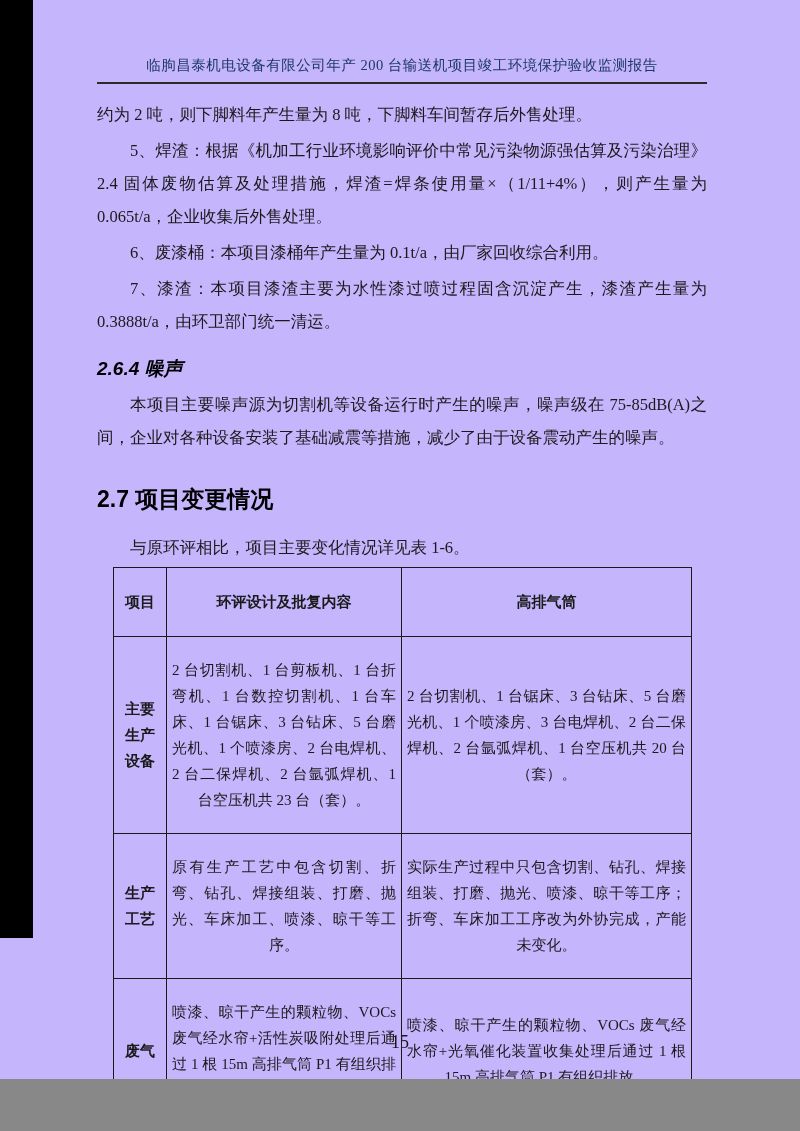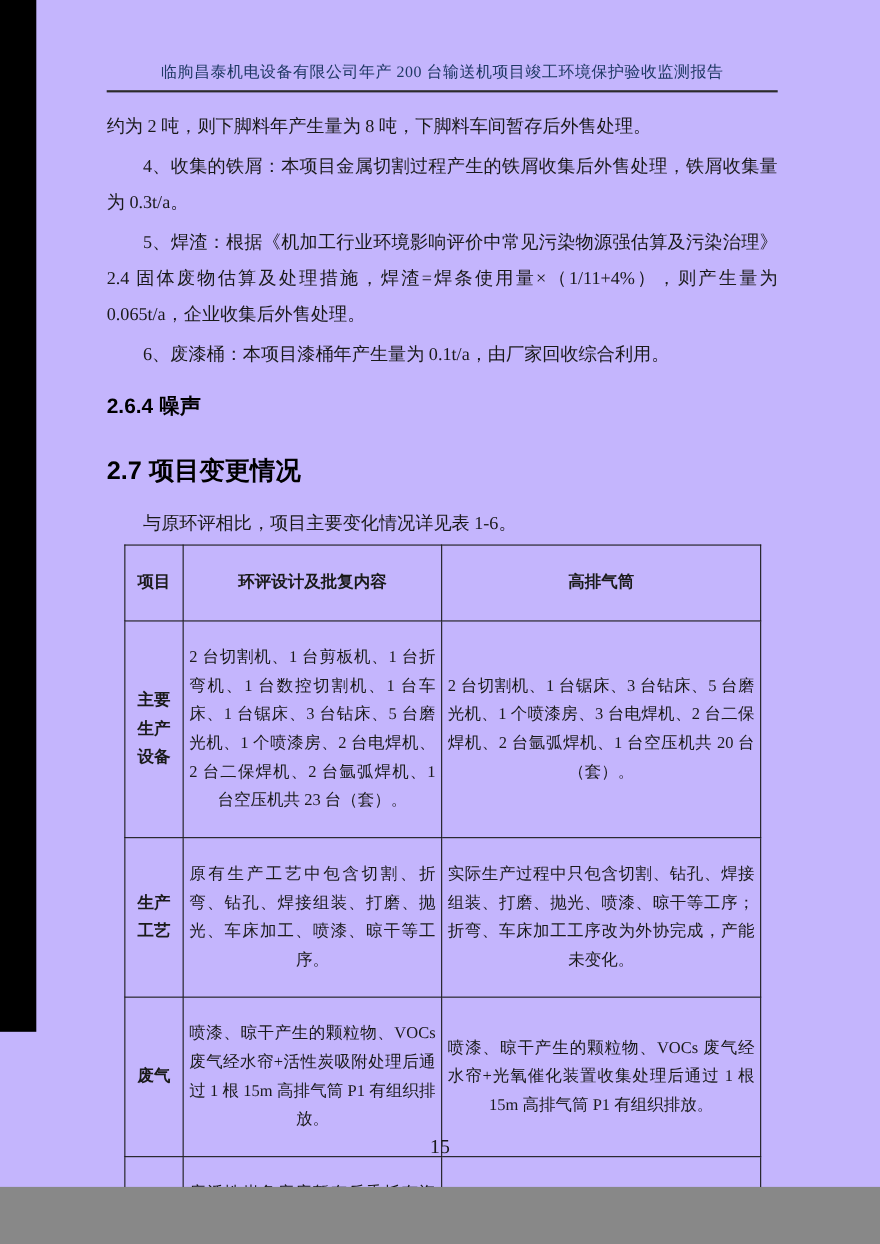--- a/index.html
+++ b/index.html
@@ -33,21 +33,21 @@
   p.para{
     margin:0 0 3px 0;
     font-size:16.5px;
     line-height:33px;
     text-align:justify;
   }
   p.para.indent{text-indent:2em;}
   h3.sec-small{
     margin:18px 0 6px 0;
     font-family:"Liberation Sans","DejaVu Sans",sans-serif;
-    font-size:19px;font-weight:bold;color:#000;
+    font-size:19px;font-weight:bold;color:#000;font-style:italic;
   }
   h2.sec-big{
     margin:30px 0 16px 0;
     font-family:"Liberation Sans","DejaVu Sans",sans-serif;
     font-size:23px;font-weight:bold;color:#000;
   }
   .tbl-caption{
     margin:6px 0 4px 0;
     text-align:center;
     font-size:15px;font-weight:bold;
@@ -93,29 +93,30 @@
   <div class="content">
 
     <div class="header">
       <span class="header-title">临朐昌泰机电设备有限公司年产 200 台输送机项目竣工环境保护验收监测报告</span>
     </div>
 
     <div class="body-text">
 
       <p class="para">约为 2 吨，则下脚料年产生量为 8 吨，下脚料车间暂存后外售处理。</p>
 
-      <p class="para indent">4、收集的铁屑：本项目金属切割过程产生的铁屑收集后外售处理，铁屑收集量为 0.3t/a。</p>
 
       <p class="para indent">5、焊渣：根据《机加工行业环境影响评价中常见污染物源强估算及污染治理》2.4 固体废物估算及处理措施，焊渣=焊条使用量×（1/11+4%），则产生量为 0.065t/a，企业收集后外售处理。</p>
 
       <p class="para indent">6、废漆桶：本项目漆桶年产生量为 0.1t/a，由厂家回收综合利用。</p>
 
+      <p class="para indent">7、漆渣：本项目漆渣主要为水性漆过喷过程固含沉淀产生，漆渣产生量为 0.3888t/a，由环卫部门统一清运。</p>
 
       <h3 class="sec-small">2.6.4 噪声</h3>
 
+      <p class="para indent">本项目主要噪声源为切割机等设备运行时产生的噪声，噪声级在 75-85dB(A)之间，企业对各种设备安装了基础减震等措施，减少了由于设备震动产生的噪声。</p>
 
       <h2 class="sec-big">2.7 项目变更情况</h2>
 
       <p class="para indent">与原环评相比，项目主要变化情况详见表 1-6。</p>
 
 
       <table class="change-table">
         <colgroup>
           <col style="width:53px">
           <col style="width:235px">

